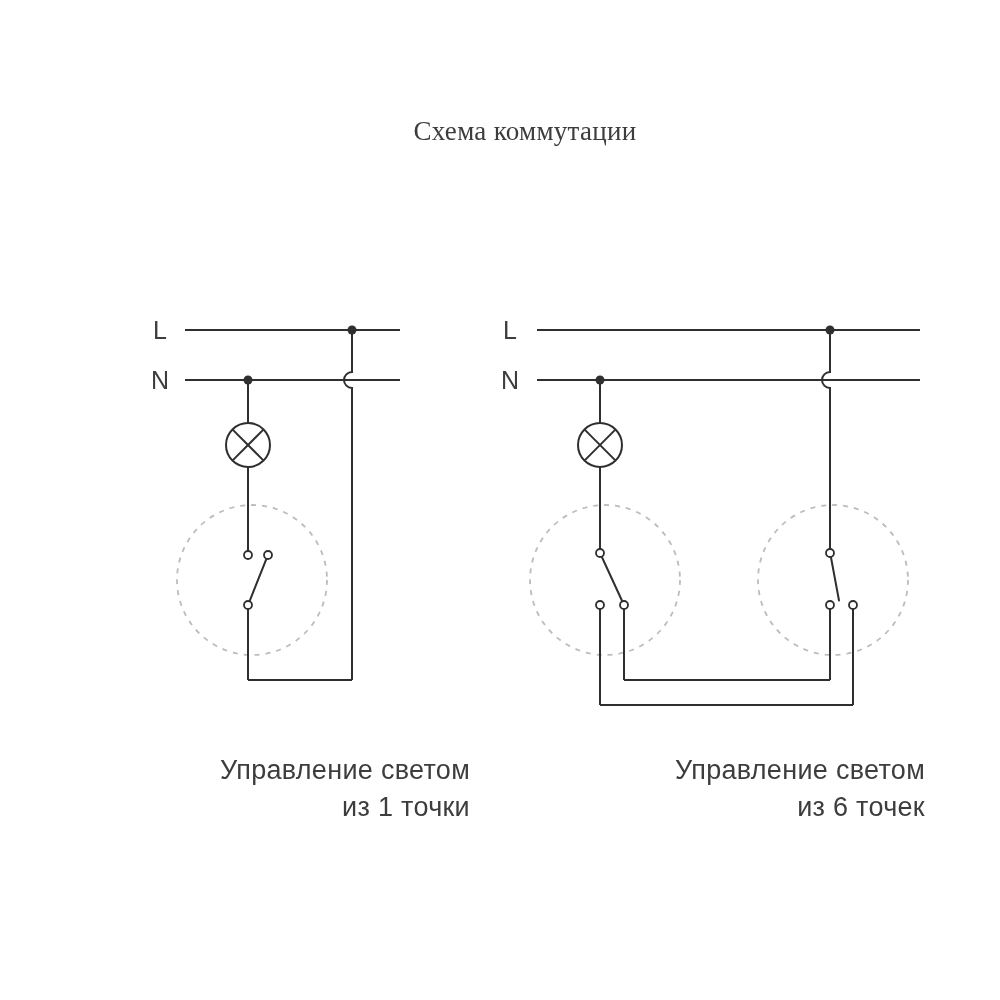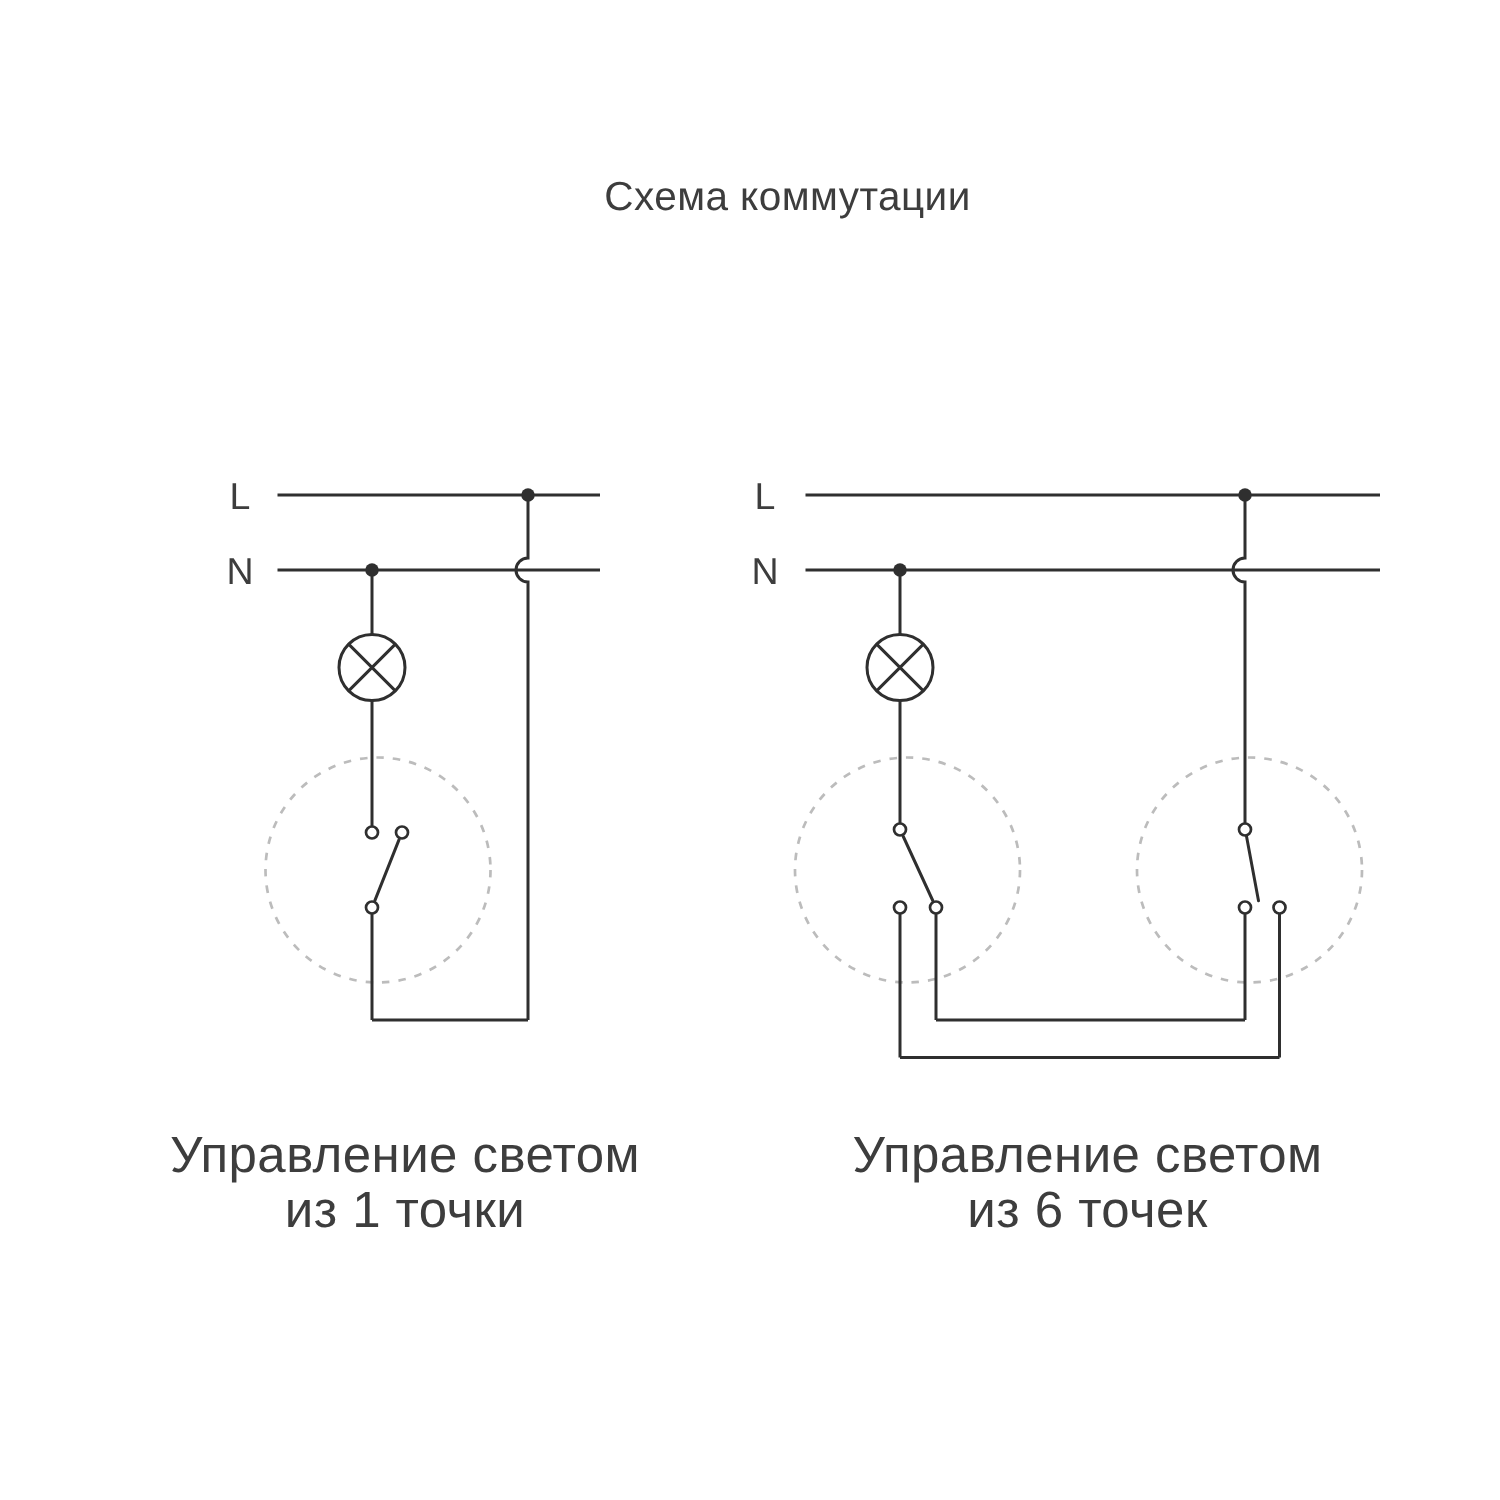--- a/index.html
+++ b/index.html
@@ -25,27 +25,28 @@
     top: 112px;
     left: 0;
     width: 1000px;
     box-sizing: border-box;
     padding-left: 50px;
     text-align: center;
     font-size: 27px;
     line-height: 38px;
     letter-spacing: 0.3px;
     color: #3d3d3d;
+    font-family: Liberation Serif, serif;
   }
   .caption {
     position: absolute;
     top: 752px;
     width: 400px;
-    text-align: center;
-    font-size: 34px;
+    text-align: right;
+    font-size: 27px;
     line-height: 37px;
     letter-spacing: 0.3px;
     color: #3d3d3d;
   }
   .caption.left-cap  { left: 70px; }
   .caption.right-cap { left: 525px; }
 
   svg.circuits {
     position: absolute;
     top: 0;

